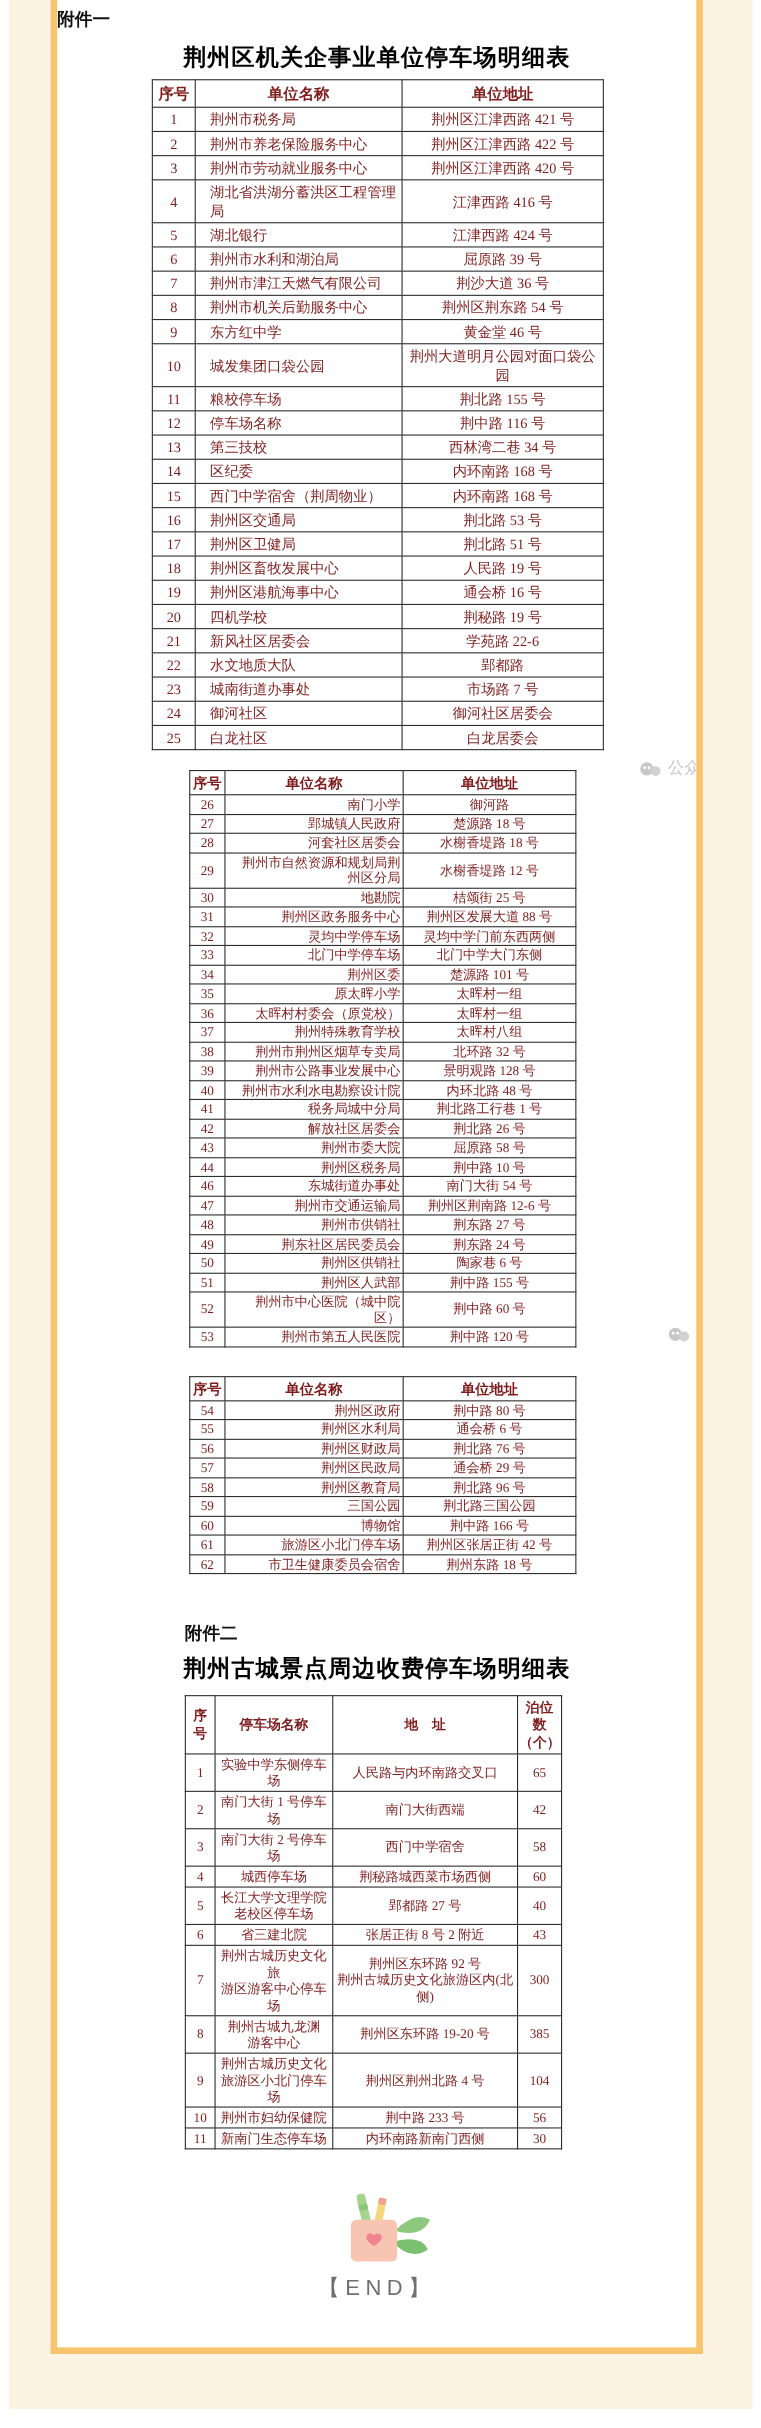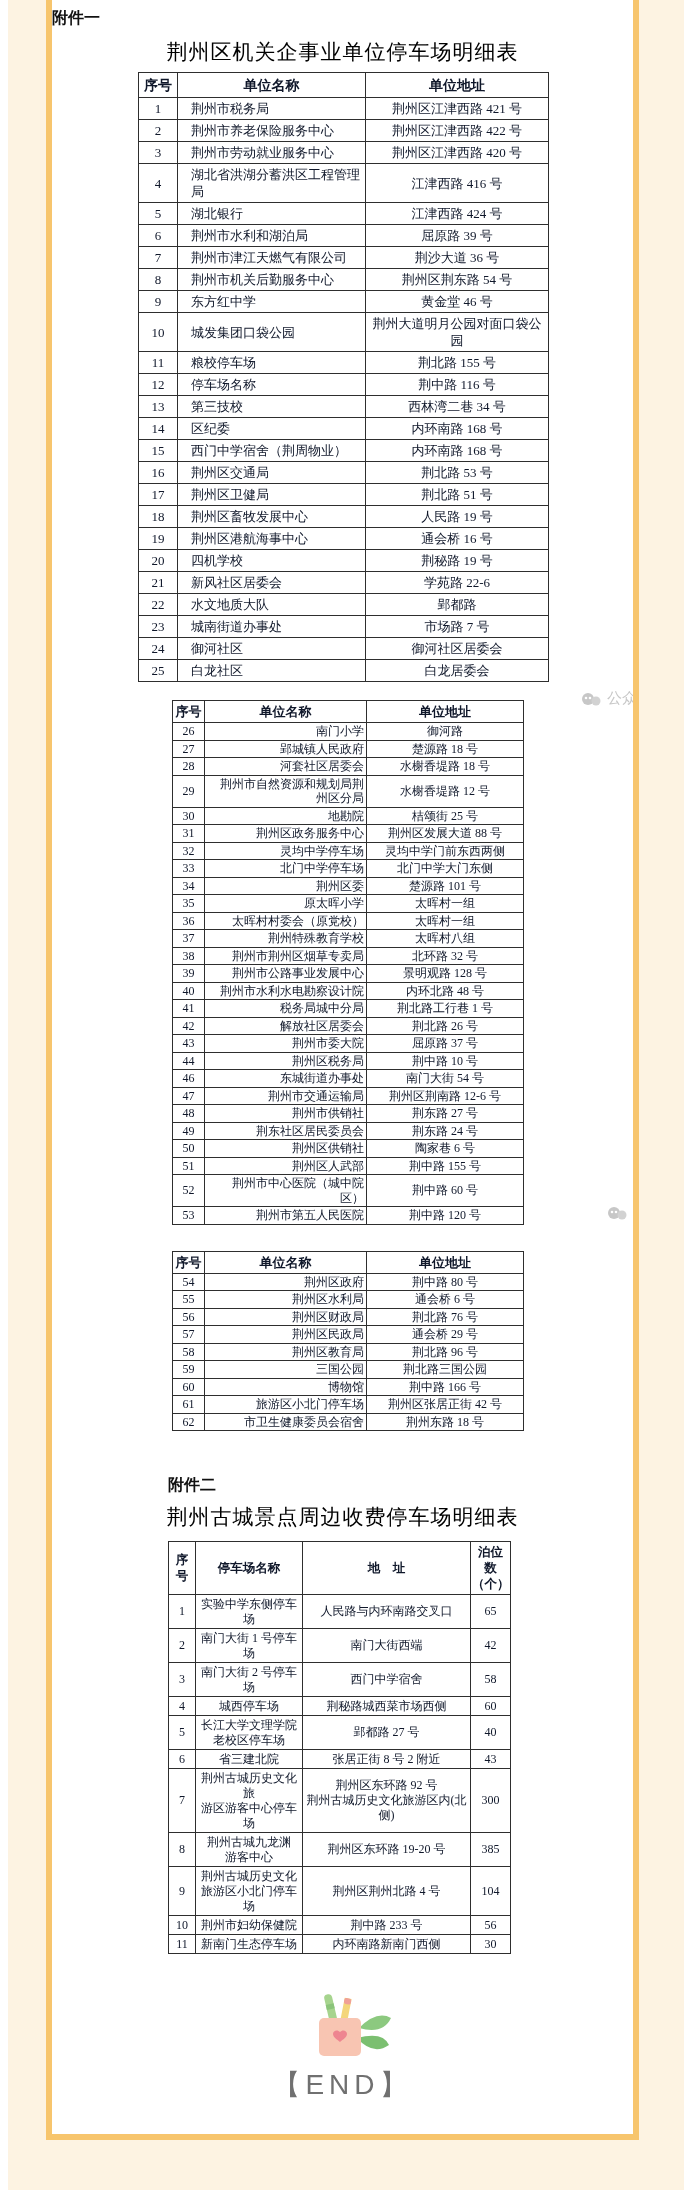--- a/index.html
+++ b/index.html
@@ -10,29 +10,29 @@
 
   .card { position:absolute; left:38px; top:0; width:593px; height:2140px;
           background:#ffffff; border:6px solid #f7c56d; border-top:none; overflow:hidden; }
 
   .inner { padding-top:8px; }
 
   .a-label { font-weight:bold; font-size:16px; color:#111; font-family:"Liberation Sans", sans-serif; }
   .a1 { height:22px; }
   .a2 { margin-left:116px; margin-top:44px; height:22px; }
 
-  .doc-title { text-align:center; font-size:21px; font-weight:normal; color:#000;
+  .doc-title { text-align:center; font-size:21px; font-weight:bold; color:#000;
                font-family:"Liberation Sans", sans-serif; letter-spacing:1px; }
   .title1 { margin-top:8px; height:30px; }
   .title2 { margin-top:6px; height:28px; }
 
   .tblwrap { position:relative; }
 
   table.tbl { border-collapse:collapse; table-layout:fixed;
-              font-family:"Liberation Serif", serif; color:#0f172a; }
+              font-family:"Liberation Serif", serif; color:#7f1d1d; }
   table.tbl th { font-family:"Liberation Sans", sans-serif; font-weight:bold;
                  border:1px solid #2e2e2e; text-align:center; white-space:pre-line; }
   table.tbl td { border:1px solid #2e2e2e; text-align:center; white-space:pre-line;
                  overflow-wrap:break-word; }
 
   .t1 { margin-left:86px; margin-top:4px; width:410px; font-size:13px; }
   .t1 th { font-size:14px; padding:4px 2px; line-height:16px; }
   .t1 td { padding:2px 3px; line-height:17px; }
   .t1 col.c1 { width:39px; } .t1 col.c2 { width:188px; } .t1 col.c3 { width:183px; }
   .t1 td:nth-child(2) { text-align:left; padding-left:13px; }
@@ -53,21 +53,21 @@
   .t4 col.c3 { width:168px; } .t4 col.c4 { width:40px; }
 
   .wm { position:absolute; display:flex; align-items:center; gap:6px;
         color:#c7c7c7; font-size:15px; white-space:nowrap;
         font-family:"Liberation Sans", sans-serif; }
   .wm1 { bottom:-26px; right:-84px; }
   .wm2 { bottom:2px; right:-110px; }
 
   .end-sec { margin-top:38px; text-align:center; }
   .end-illu { display:block; margin:0 auto; }
-  .end-text { margin-top:8px; font-size:28px; color:#707070; letter-spacing:5px; height:26px; }
+  .end-text { margin-top:8px; font-size:20px; color:#707070; letter-spacing:5px; height:26px; }
 </style>
 </head>
 <body>
 
 <div class="panel">
   <div class="card">
     <div class="inner">
 
       <div class="a-label a1">附件一</div>
       <div class="doc-title title1">荆州区机关企事业单位停车场明细表</div>
@@ -321,21 +321,21 @@
                 <td>荆北路工行巷 1 号</td>
               </tr>
               <tr>
                 <td>42</td>
                 <td>解放社区居委会</td>
                 <td>荆北路 26 号</td>
               </tr>
               <tr>
                 <td>43</td>
                 <td>荆州市委大院</td>
-                <td>屈原路 37 号</td>
+                <td>屈原路 58 号</td>
               </tr>
               <tr>
                 <td>44</td>
                 <td>荆州区税务局</td>
                 <td>荆中路 10 号</td>
               </tr>
               <tr>
                 <td>46</td>
                 <td>东城街道办事处</td>
                 <td>南门大街 54 号</td>

